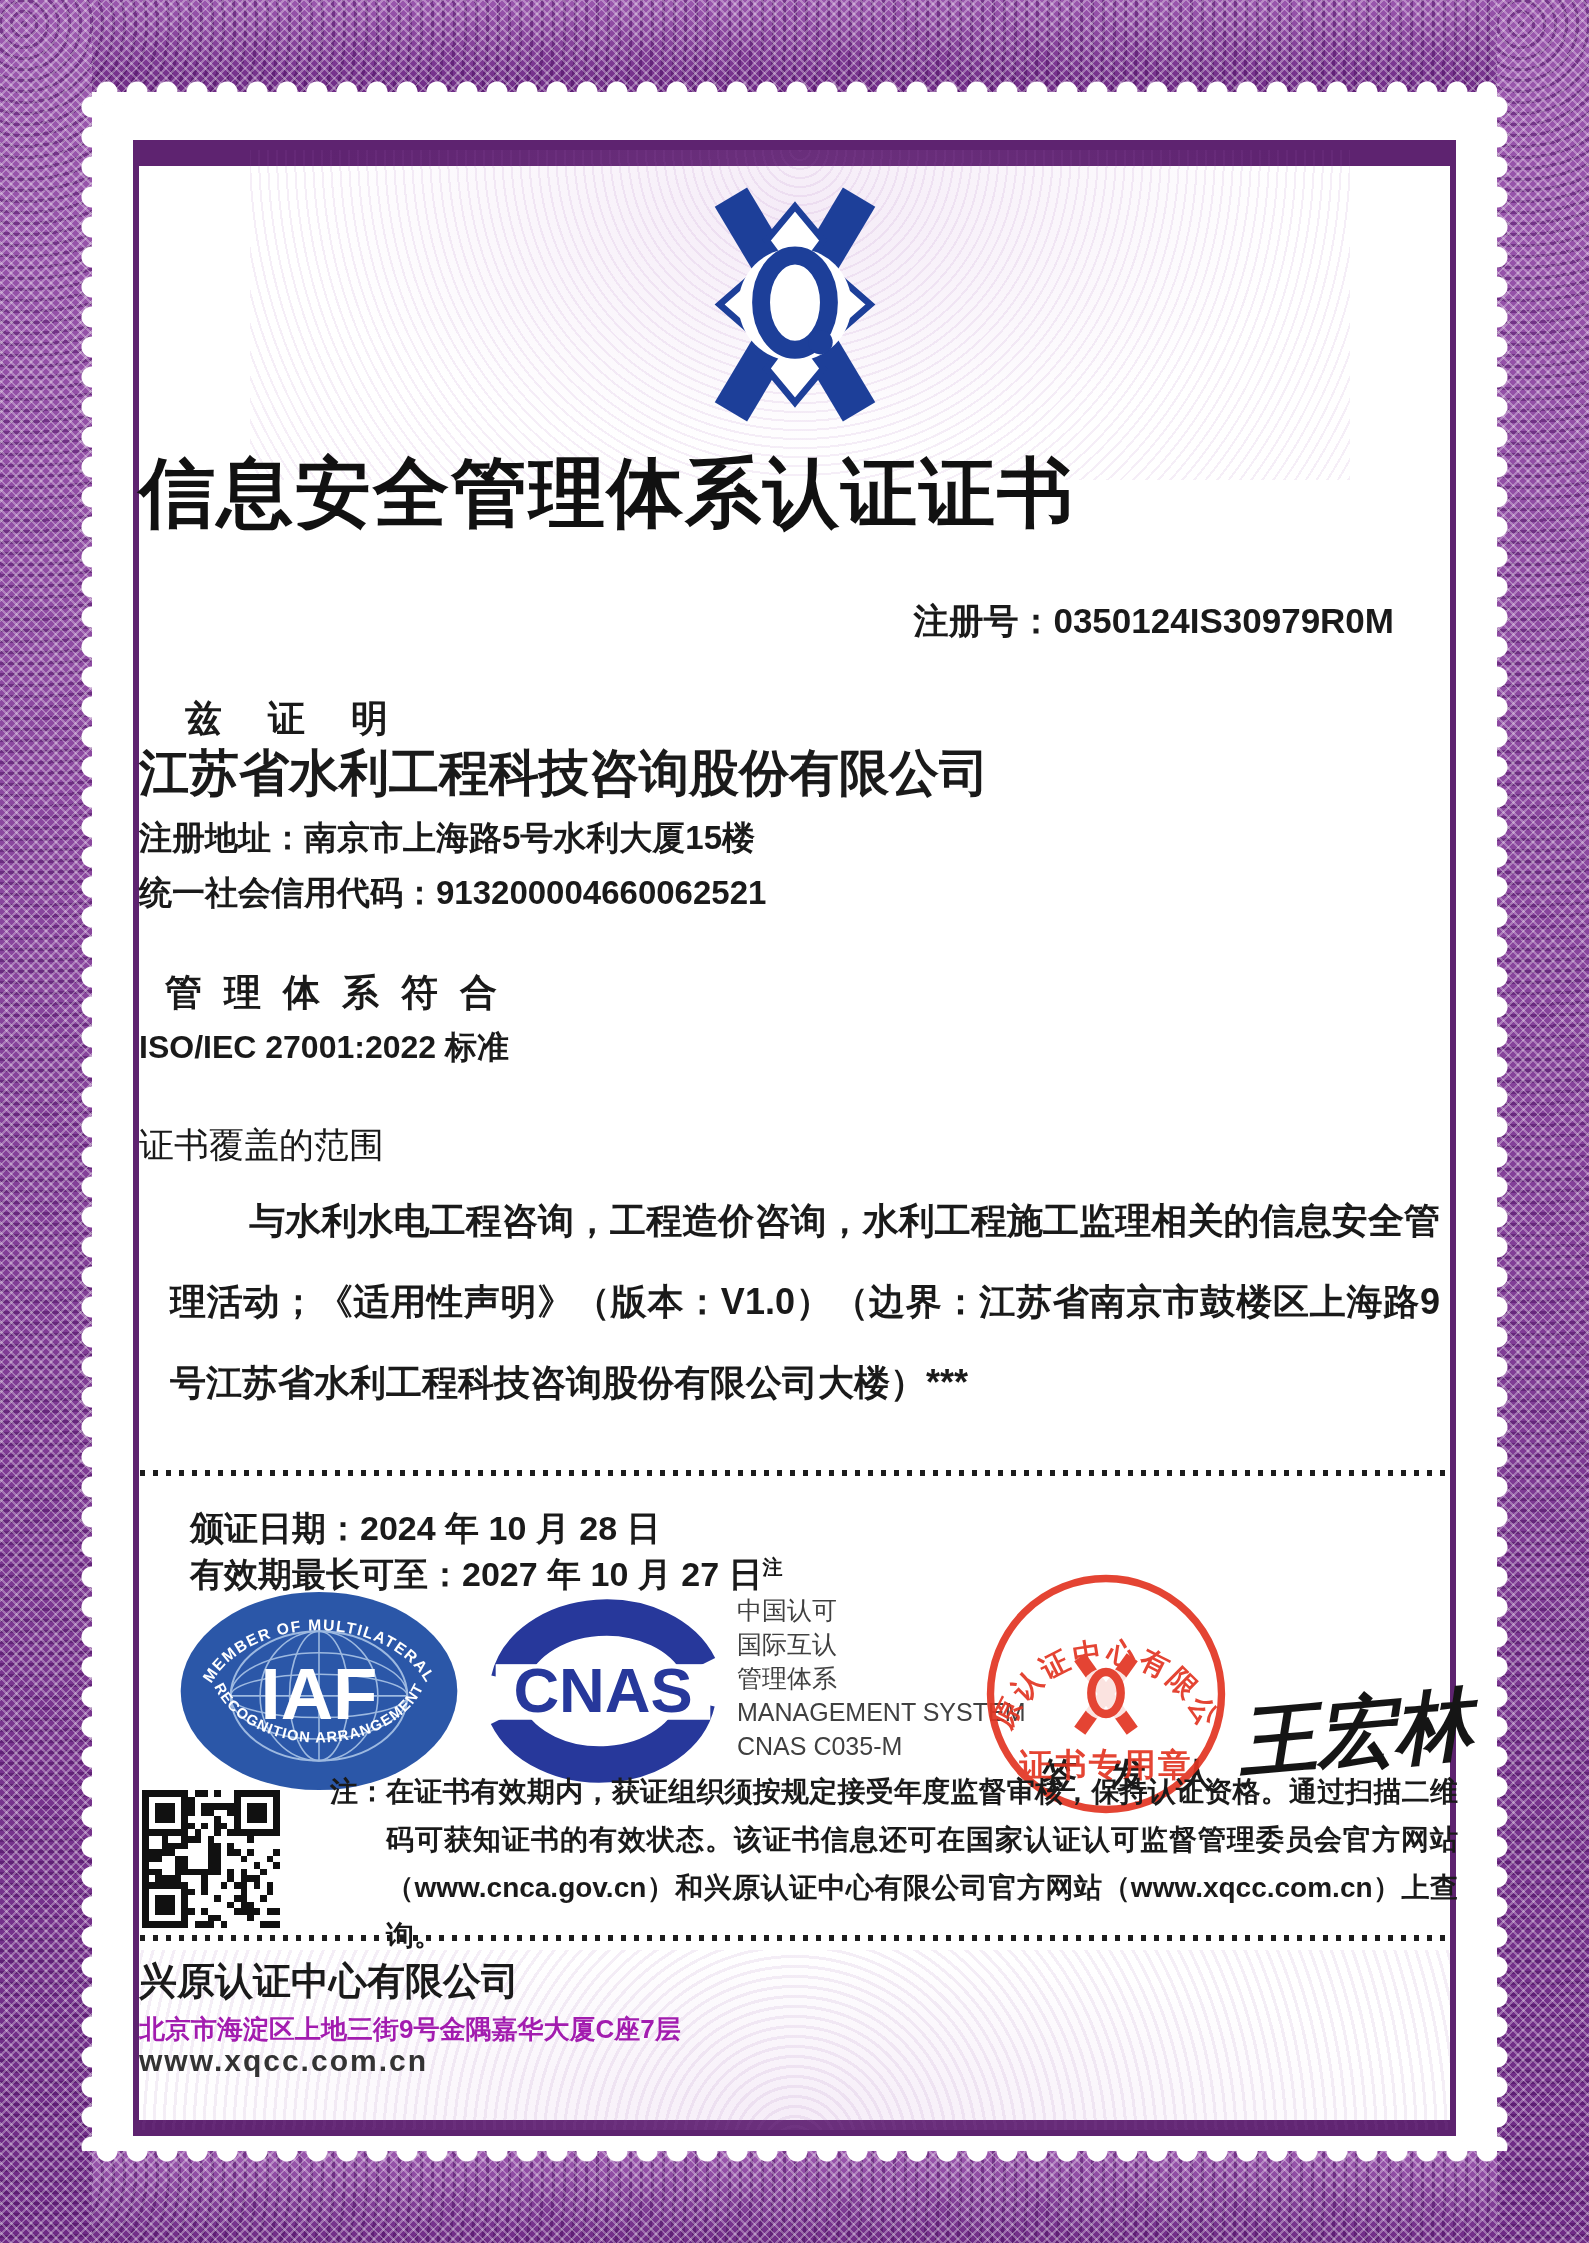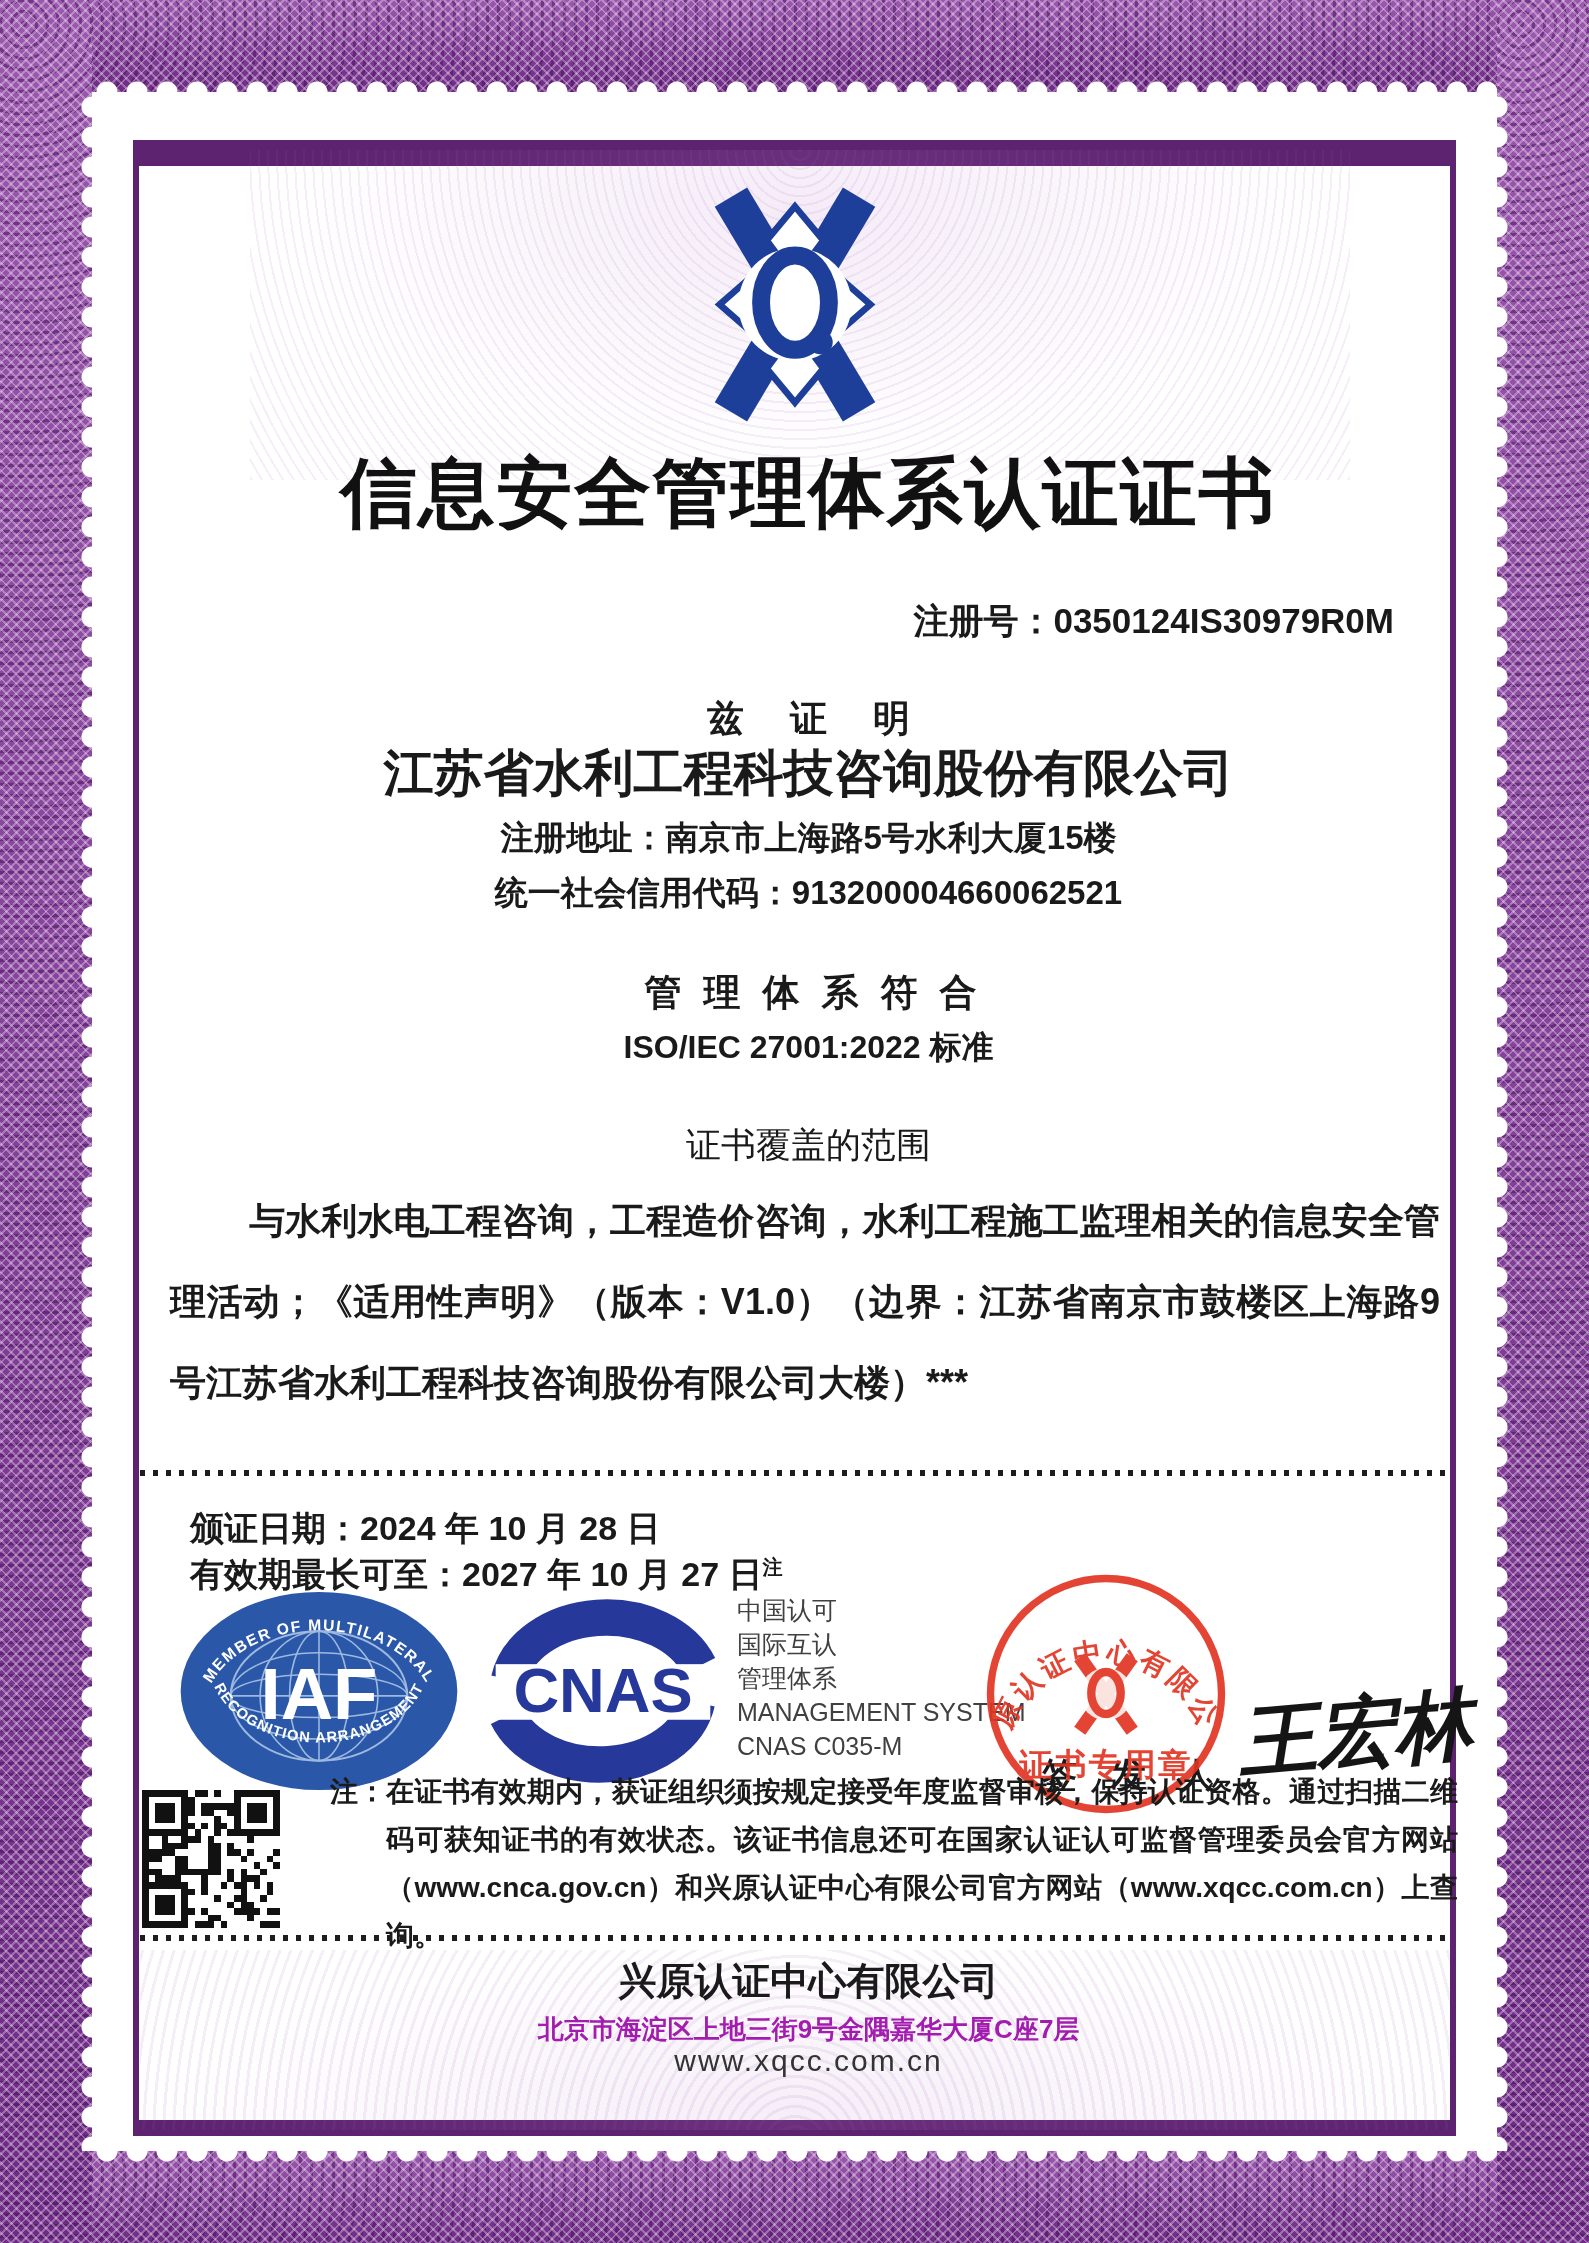--- a/index.html
+++ b/index.html
@@ -39,21 +39,21 @@
     background:
       repeating-radial-gradient(circle at 50% 0%, rgba(160,90,180,.10) 0 2px, rgba(160,90,180,0) 2px 9px),
       radial-gradient(ellipse at 50% 20%, rgba(190,130,205,.16), rgba(190,130,205,0) 65%);}
   .wm-bottom{left:140px;top:1950px;width:1310px;height:180px;
     background:
       repeating-radial-gradient(circle at 50% 110%, rgba(150,90,170,.10) 0 3px, rgba(150,90,170,0) 3px 10px),
       radial-gradient(ellipse at 50% 90%, rgba(190,130,205,.14), rgba(190,130,205,0) 70%);}
 
   
   .abs{position:absolute;}
-  .ctr{left:139px;right:139px;text-align:center;margin-left:28px;}
+  .ctr{left:139px;right:139px;text-align:left;}
   .cert-title{top:443px;font-size:76px;font-weight:800;letter-spacing:2px;color:#111;}
   .reg-line{top:598px;right:195px;font-size:35px;font-weight:700;}
   .attest{top:694px;font-size:37px;font-weight:700;letter-spacing:46px;padding-left:46px;}
   .company{top:740px;font-size:50px;font-weight:800;}
   .addr{top:816px;font-size:33px;font-weight:700;}
   .uscc{top:871px;font-size:33px;font-weight:700;}
   .conform{top:968px;font-size:37px;font-weight:700;letter-spacing:22px;padding-left:26px;}
   .standard{top:1026px;font-size:32px;font-weight:800;}
   .scope-title{top:1122px;font-size:35px;font-weight:400;}
   .scope-text{top:1180px;left:170px;width:1270px;font-size:36px;font-weight:700;
@@ -76,21 +76,21 @@
       grid-template-columns:repeat(21,1fr);grid-template-rows:repeat(21,1fr);background:#fff;}
   .qr div{background:#fff;}
   .qr div.d{background:#111;}
 
   .note{left:330px;top:1768px;width:1128px;display:flex;font-size:28px;font-weight:600;line-height:48px;}
   .note .lbl{white-space:nowrap;}
   .note p{margin:0;flex:1;text-align:justify;}
 
   .footer-name{top:1956px;font-size:38px;font-weight:800;}
   .footer-addr{top:2012px;font-size:26px;font-weight:600;color:#a21caf;}
-  .footer-url{top:2044px;font-size:30px;font-weight:400;letter-spacing:2px;color:#333;}
+  .footer-url{top:2044px;font-size:30px;font-weight:700;letter-spacing:2px;color:#333;}
 
   svg{display:block;}
 </style>
 </head>
 <body>
 
 <div class="page">
 
   <div class="lace lace-top"></div>
   <div class="lace lace-bottom"></div>

